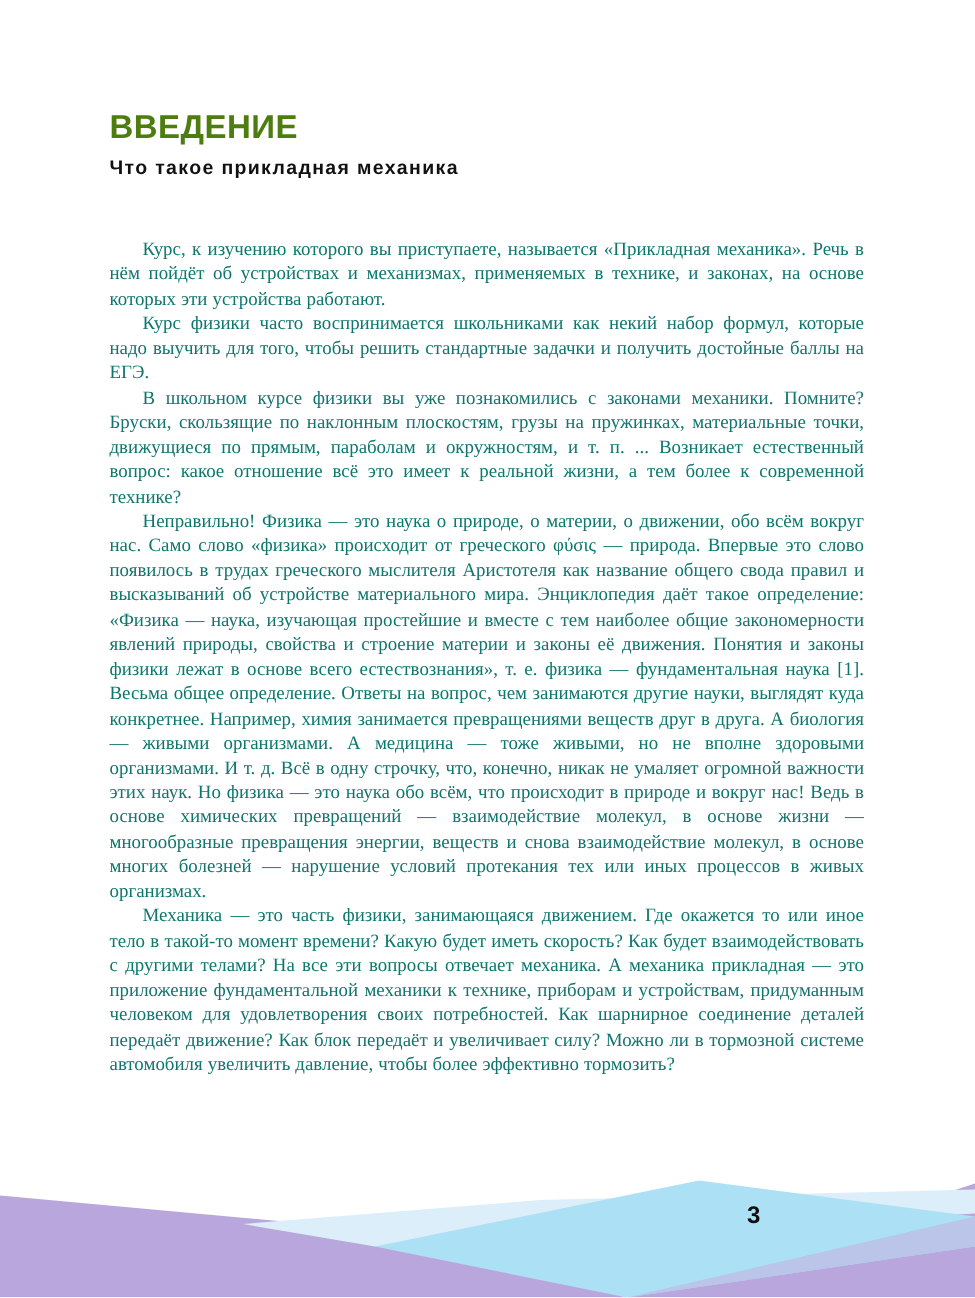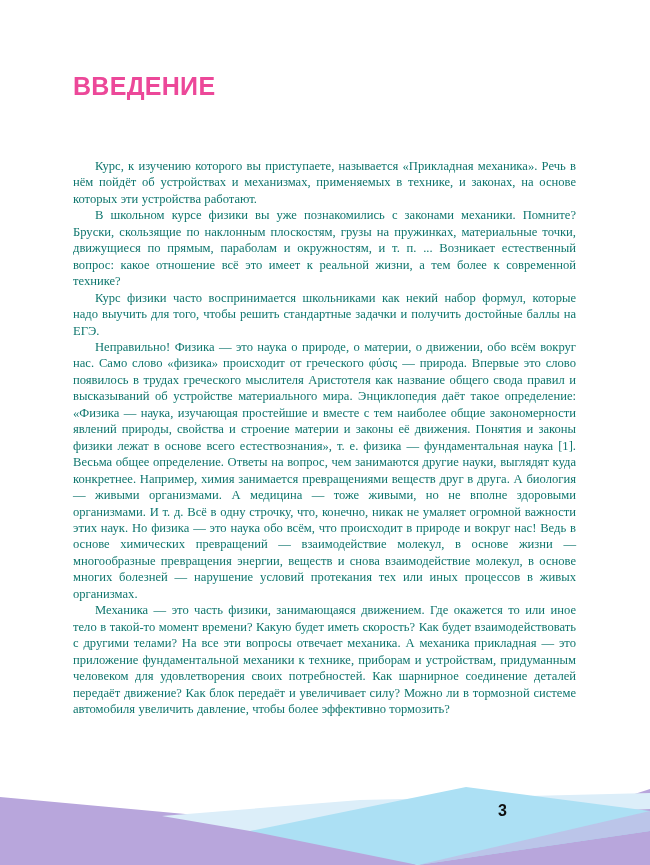--- a/index.html
+++ b/index.html
@@ -27,23 +27,23 @@
   .heading-block {
     position: absolute;
     left: 73px;
     top: 72px;
     width: 502px;
   }
 
   .chapter-title {
     font-family: "Liberation Sans", "DejaVu Sans", sans-serif;
     font-weight: bold;
-    font-size: 25px;
+    font-size: 22px;
     letter-spacing: 0.3px;
-    color: #ec4899;
+    color: #4d7c0f;
     line-height: 1.15;
     margin: 0;
   }
 
   .chapter-subtitle {
     font-family: "Liberation Sans", "DejaVu Sans", sans-serif;
     font-weight: bold;
     font-size: 13px;
     letter-spacing: 0.9px;
     color: #111111;
@@ -92,26 +92,27 @@
     z-index: 5;
   }
 </style>
 </head>
 <body>
 
 <div class="page">
 
   <div class="heading-block">
     <h1 class="chapter-title">ВВЕДЕНИЕ</h1>
+    <h2 class="chapter-subtitle">Что такое прикладная механика</h2>
   </div>
 
   <div class="body-column">
     <p>Курс, к изучению которого вы приступаете, называется «Прикладная механика». Речь в нём пойдёт об устройствах и механизмах, применяемых в технике, и законах, на основе которых эти устройства работают.</p>
+    <p>Курс физики часто воспринимается школьниками как некий набор формул, которые надо выучить для того, чтобы решить стандартные задачки и получить достойные баллы на ЕГЭ.</p>
     <p>В школьном курсе физики вы уже познакомились с законами механики. Помните? Бруски, скользящие по наклонным плоскостям, грузы на пружинках, материальные точки, движущиеся по прямым, параболам и окружностям, и т. п. ... Возникает естественный вопрос: какое отношение всё это имеет к реальной жизни, а тем более к современной технике?</p>
-    <p>Курс физики часто воспринимается школьниками как некий набор формул, которые надо выучить для того, чтобы решить стандартные задачки и получить достойные баллы на ЕГЭ.</p>
     <p>Неправильно! Физика — это наука о природе, о материи, о движении, обо всём вокруг нас. Само слово «физика» происходит от греческого φύσις — природа. Впервые это слово появилось в трудах греческого мыслителя Аристотеля как название общего свода правил и высказываний об устройстве материального мира. Энциклопедия даёт такое определение: «Физика — наука, изучающая простейшие и вместе с тем наиболее общие закономерности явлений природы, свойства и строение материи и законы её движения. Понятия и законы физики лежат в основе всего естествознания», т. е. физика — фундаментальная наука [1]. Весьма общее определение. Ответы на вопрос, чем занимаются другие науки, выглядят куда конкретнее. Например, химия занимается превращениями веществ друг в друга. А биология — живыми организмами. А медицина — тоже живыми, но не вполне здоровыми организмами. И т. д. Всё в одну строчку, что, конечно, никак не умаляет огромной важности этих наук. Но физика — это наука обо всём, что происходит в природе и вокруг нас! Ведь в основе химических превращений — взаимодействие молекул, в основе жизни — многообразные превращения энергии, веществ и снова взаимодействие молекул, в основе многих болезней — нарушение условий протекания тех или иных процессов в живых организмах.</p>
     <p>Механика — это часть физики, занимающаяся движением. Где окажется то или иное тело в такой-то момент времени? Какую будет иметь скорость? Как будет взаимодействовать с другими телами? На все эти вопросы отвечает механика. А механика прикладная — это приложение фундаментальной механики к технике, приборам и устройствам, придуманным человеком для удовлетворения своих потребностей. Как шарнирное соединение деталей передаёт движение? Как блок передаёт и увеличивает силу? Можно ли в тормозной системе автомобиля увеличить давление, чтобы более эффективно тормозить?</p>
   </div>
 
   <div class="page-number">3</div>
 
   <svg class="footer-art" viewBox="0 0 650 90" preserveAspectRatio="none" xmlns="http://www.w3.org/2000/svg">
 
     <polygon points="0,22 272,47 418,90 0,90" fill="#b8a6dc"></polygon>
     <polygon points="650,14 418,90 650,90" fill="#b8a6dc"></polygon>

